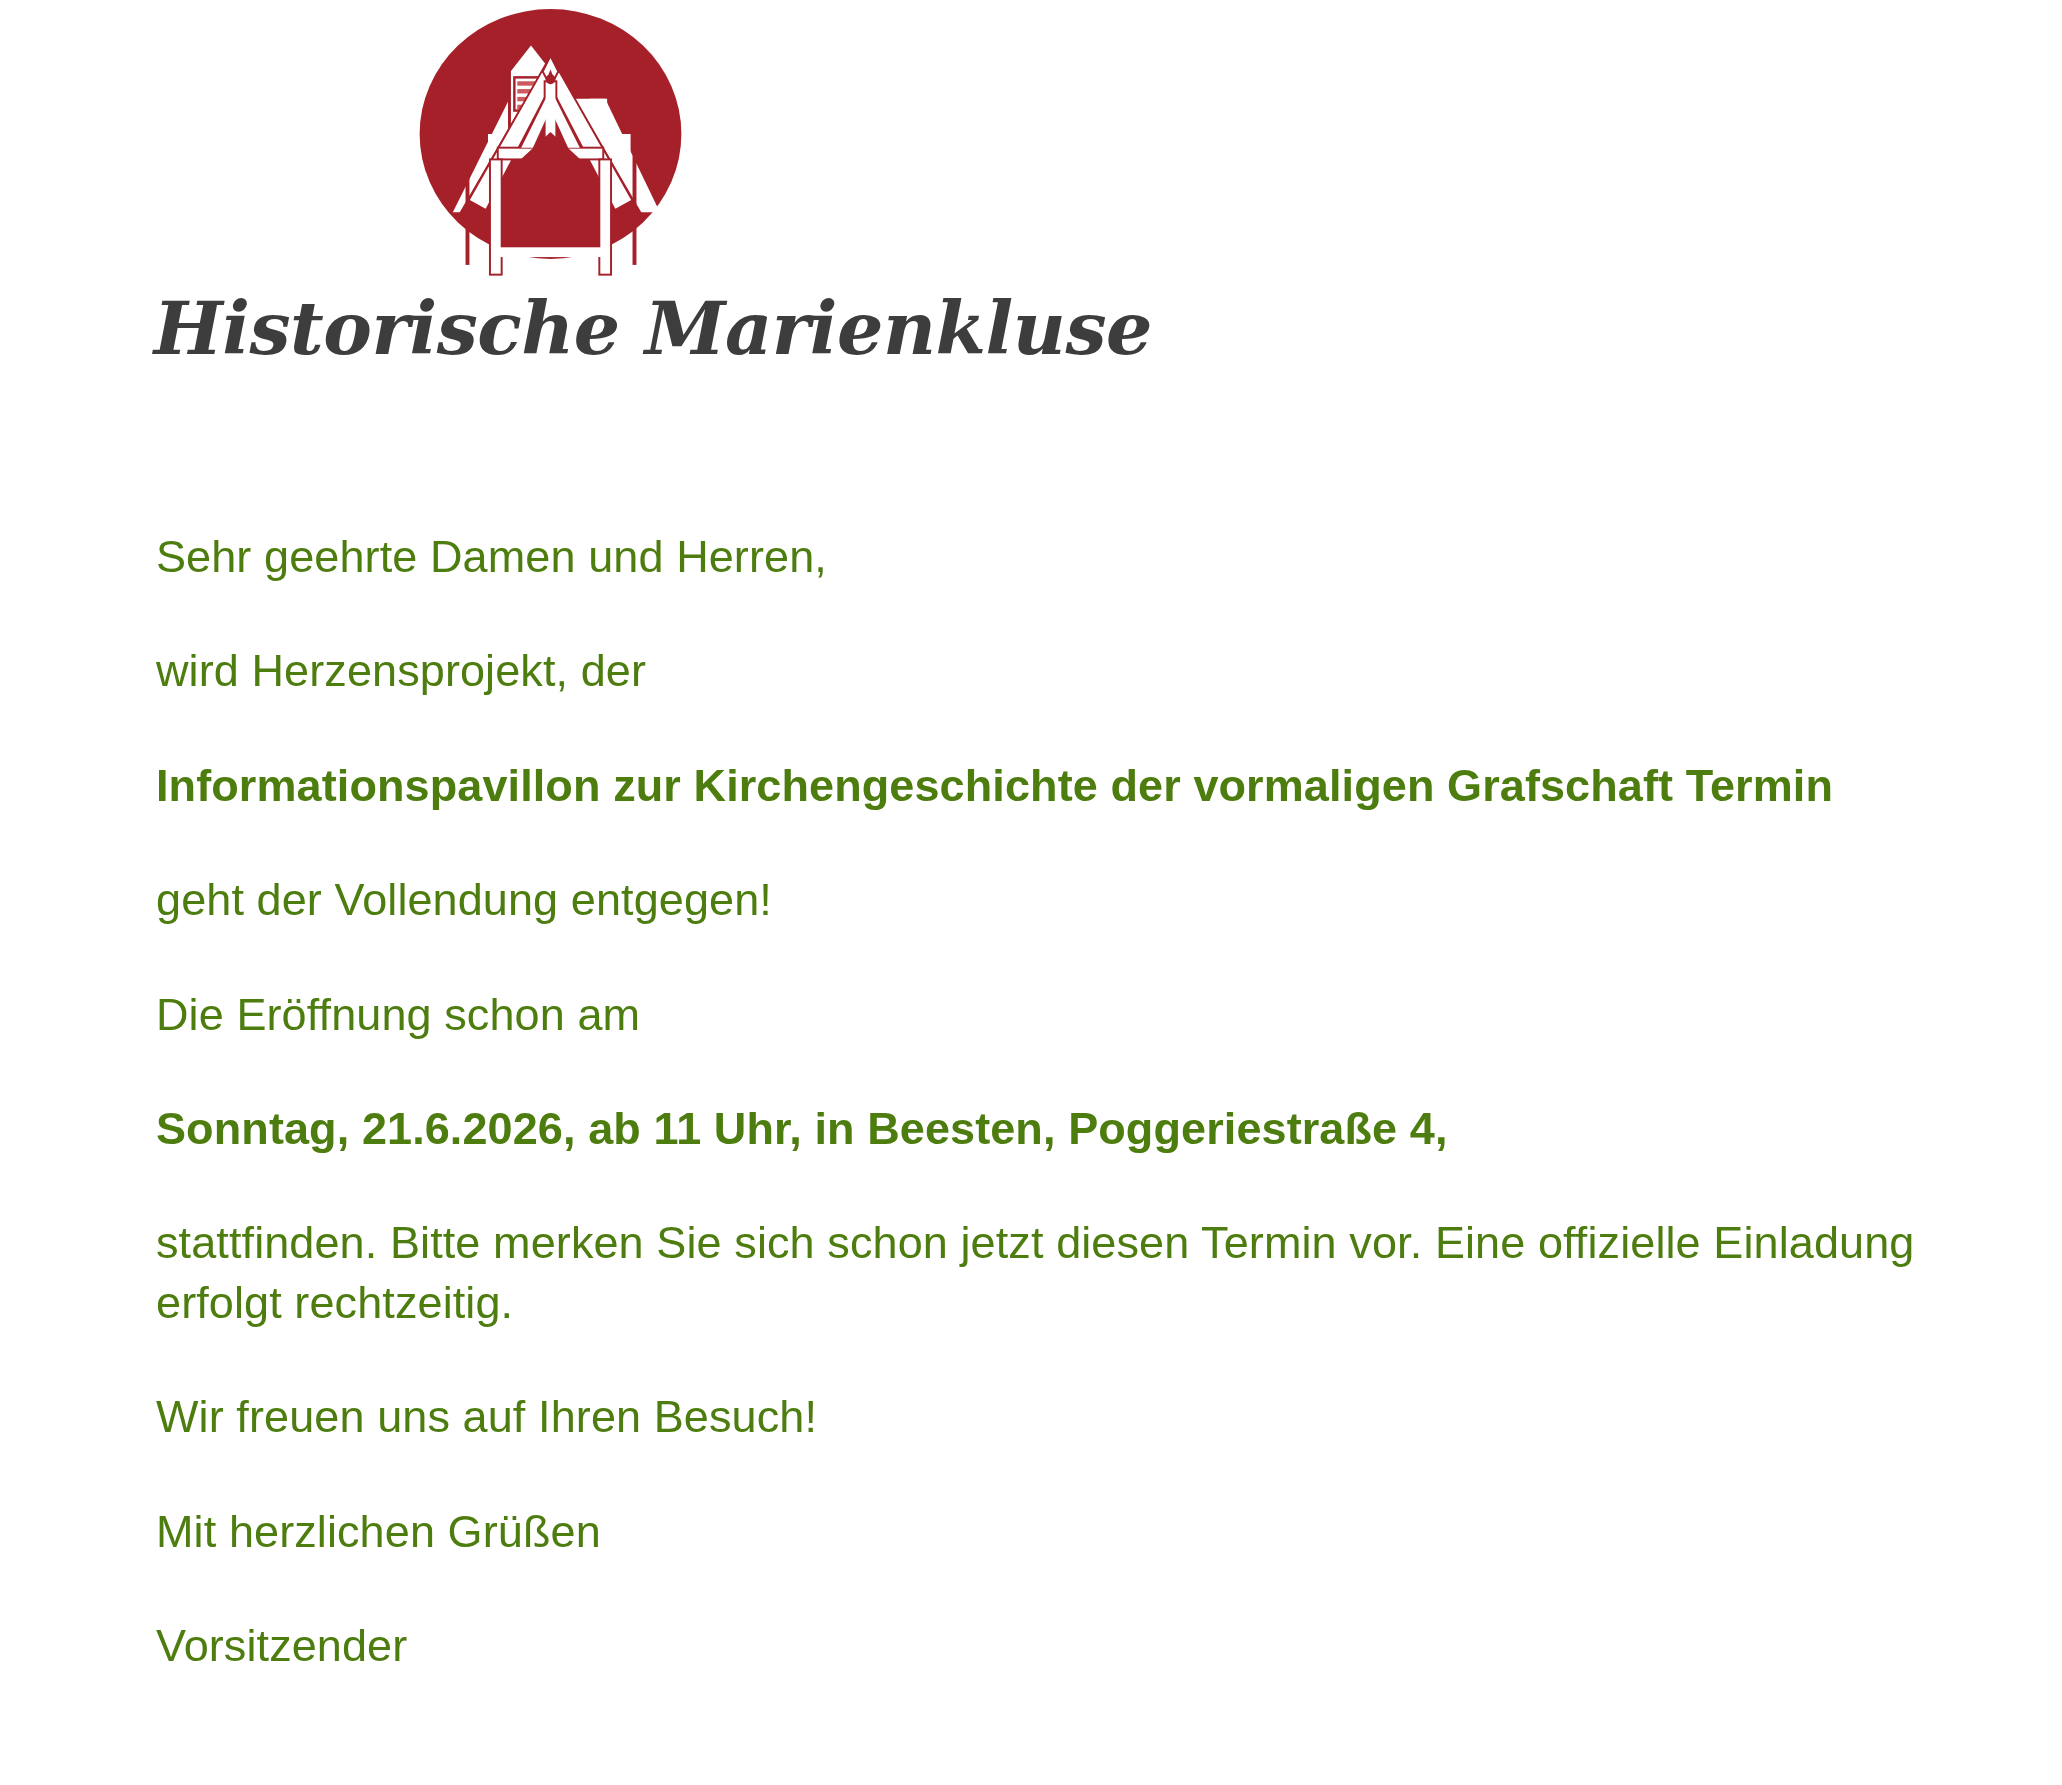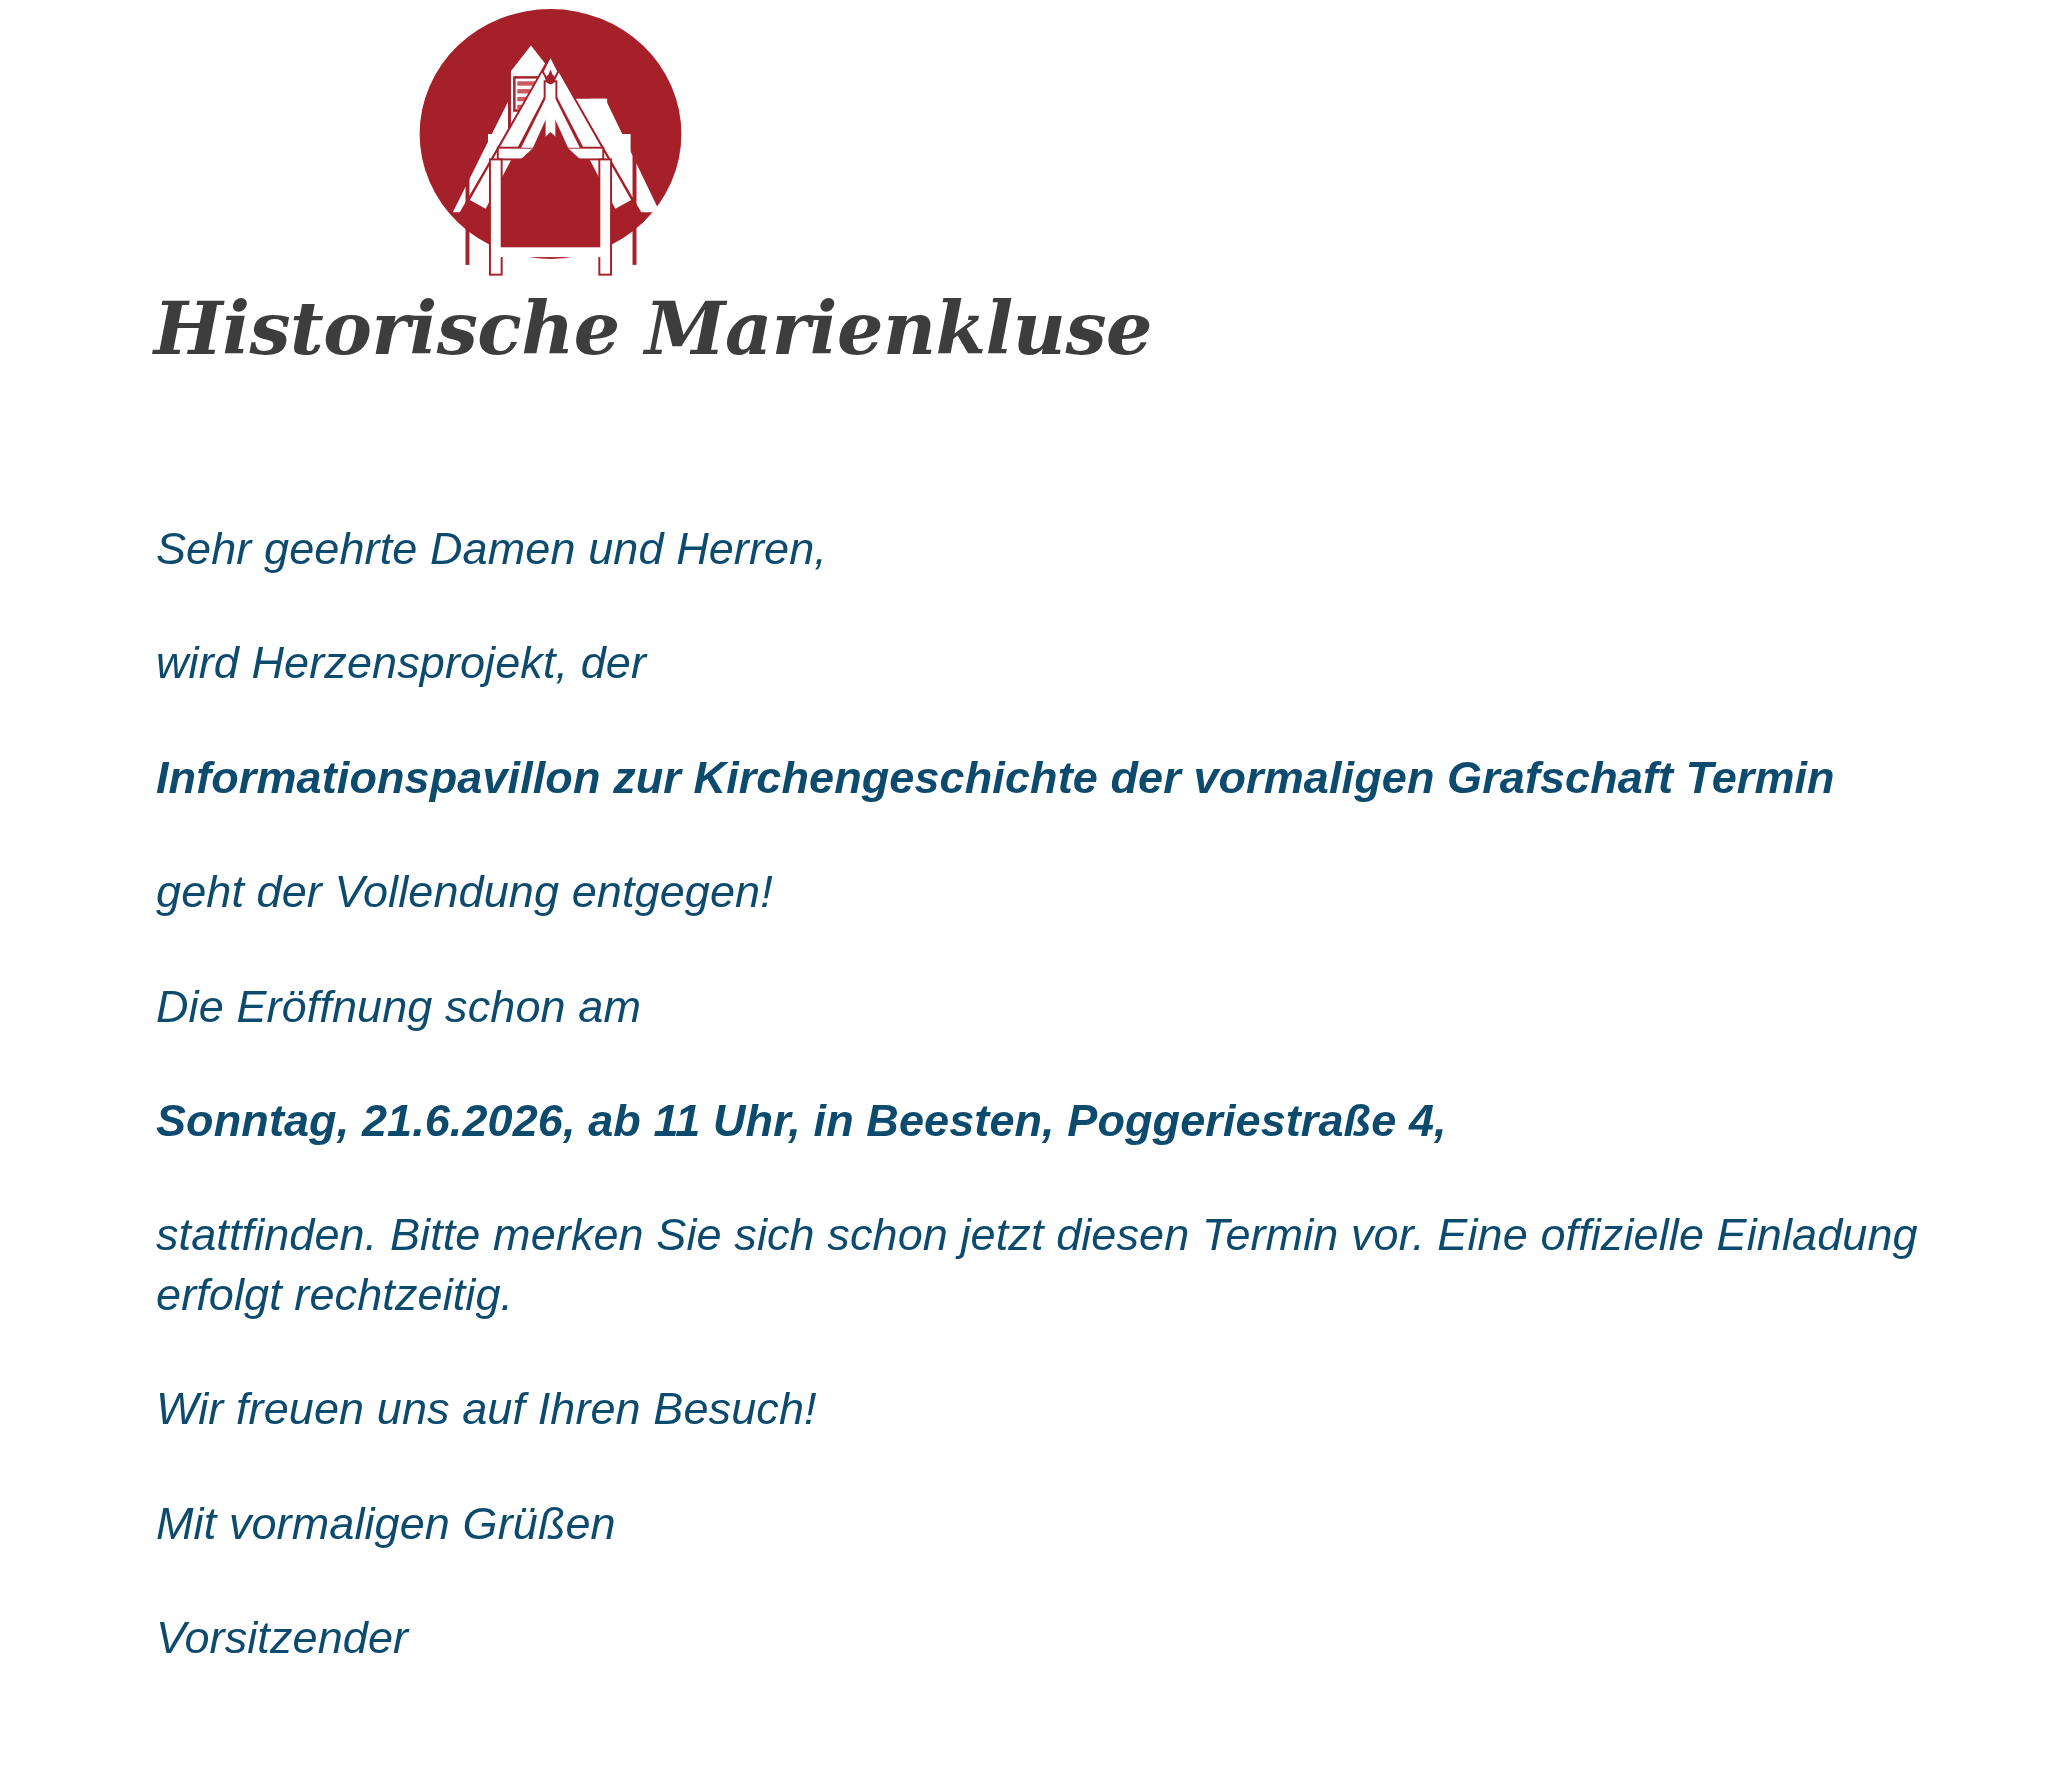--- a/index.html
+++ b/index.html
@@ -76,28 +76,27 @@
   }
 
   
   .letter-body {
     position: absolute;
     left: 156px;
     top: 519px;
     width: 1799px;
   }
   .letter-body p {
-    margin: 0 0 55px 0;
+    margin: 8px 0 55px 0;
     font-family: "Liberation Sans Narrow", "Liberation Sans", sans-serif;
     font-stretch: condensed;
     font-size: 45px;
     line-height: 1.32;
-    color: #0c4a6e;
+    color: #4d7c0f;
     letter-spacing: 0.1px;
-    font-style: italic;
   }
   .letter-body p.tight {
     margin-bottom: 13.7px;
   }
   .letter-body p.strong {
     font-weight: bold;
   }
   .letter-body p.wrap {
     max-width: 1765px;
   }
@@ -188,20 +187,20 @@
     <p>geht der Vollendung entgegen!</p>
 
     <p>Die Eröffnung schon am</p>
 
     <p class="strong">Sonntag, 21.6.2026, ab 11 Uhr, in Beesten, Poggeriestraße 4,</p>
 
     <p class="wrap">stattfinden. Bitte merken Sie sich schon jetzt diesen Termin vor. Eine offizielle Einladung erfolgt rechtzeitig.</p>
 
     <p>Wir freuen uns auf Ihren Besuch!</p>
 
-    <p>Mit vormaligen Grüßen</p>
+    <p>Mit herzlichen Grüßen</p>
 
     <p class="sig-role">Vorsitzender</p>
 
   </div>
 
 </div>
 
 
 </body></html>

